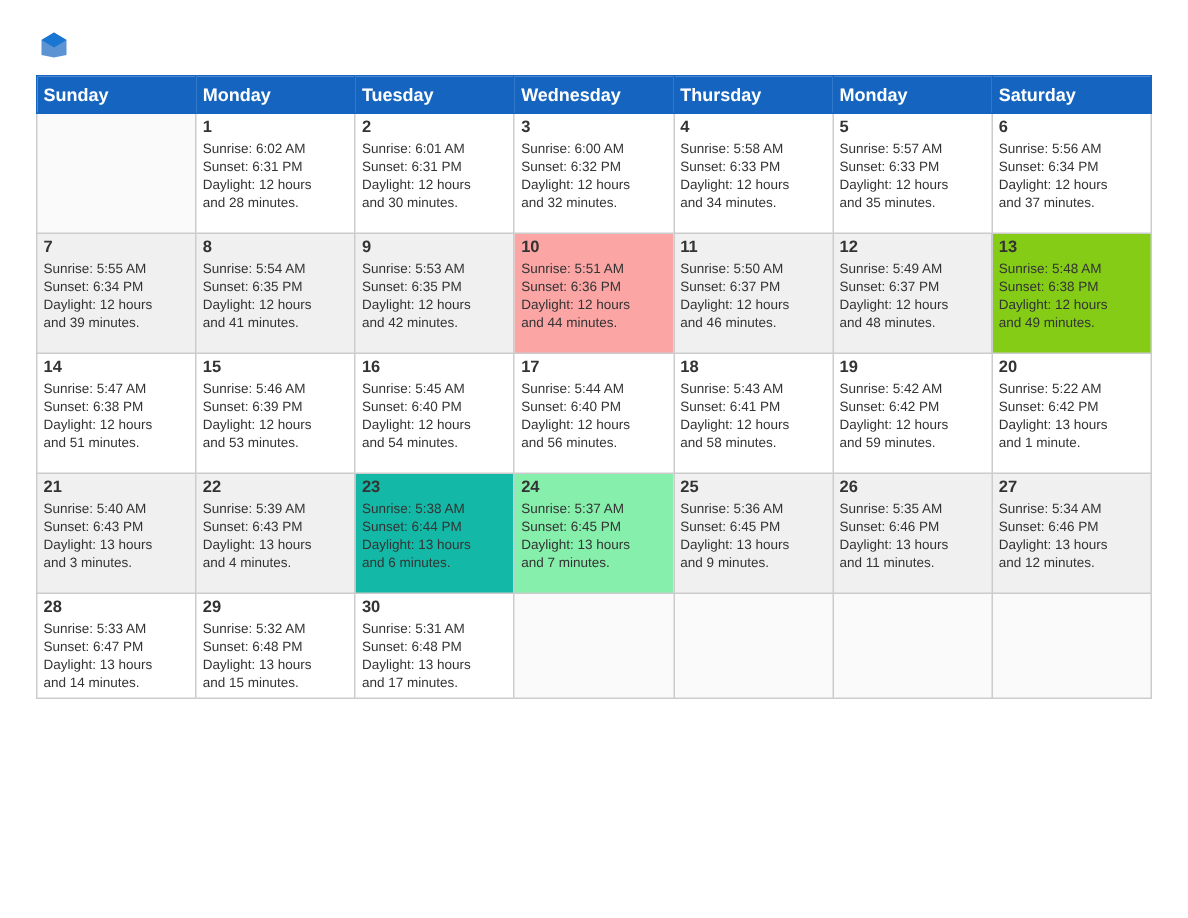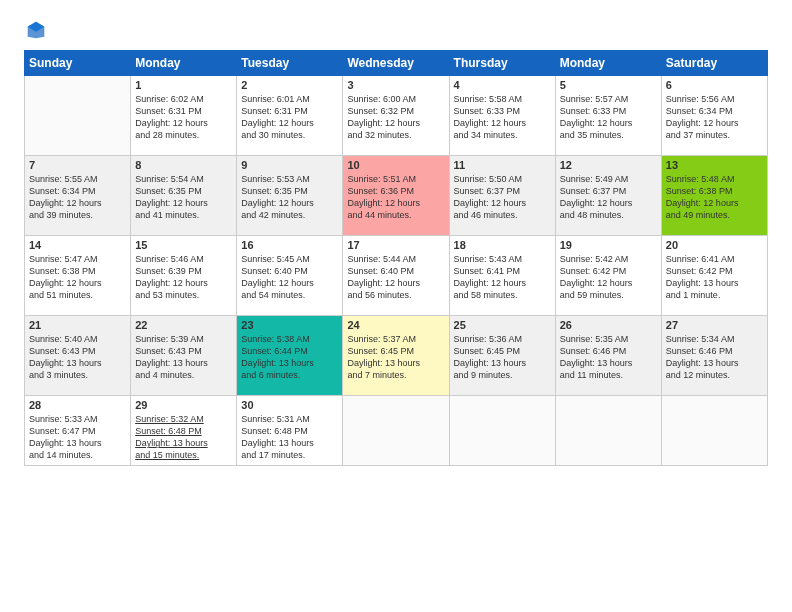--- a/index.html
+++ b/index.html
@@ -273,21 +273,21 @@
           </td>
           <td style="background: rgb(255, 255, 255);">
             <span class="day-number">19</span>
             <div class="cell-info" style="white-space: pre-line;">Sunrise: 5:42 AM
 Sunset: 6:42 PM
 Daylight: 12 hours
 and 59 minutes.</div>
           </td>
           <td style="background: rgb(255, 255, 255);">
             <span class="day-number">20</span>
-            <div class="cell-info" style="white-space: pre-line;">Sunrise: 6:41 AM
+            <div class="cell-info" style="white-space: pre-line;">Sunrise: 5:22 AM
 Sunset: 6:42 PM
 Daylight: 13 hours
 and 1 minute.</div>
           </td>
         </tr>
         <tr>
           <td style="background: rgb(240, 240, 240);">
             <span class="day-number">21</span>
             <div class="cell-info" style="white-space: pre-line;">Sunrise: 5:40 AM
 Sunset: 6:43 PM
@@ -301,21 +301,21 @@
 Daylight: 13 hours
 and 4 minutes.</div>
           </td>
           <td style="background: #14b8a6;">
             <span class="day-number">23</span>
             <div class="cell-info" style="white-space: pre-line;">Sunrise: 5:38 AM
 Sunset: 6:44 PM
 Daylight: 13 hours
 and 6 minutes.</div>
           </td>
-          <td style="background: #fef9c3;">
+          <td style="background: #86efac;">
             <span class="day-number">24</span>
             <div class="cell-info" style="white-space: pre-line;">Sunrise: 5:37 AM
 Sunset: 6:45 PM
 Daylight: 13 hours
 and 7 minutes.</div>
           </td>
           <td style="background: rgb(240, 240, 240);">
             <span class="day-number">25</span>
             <div class="cell-info" style="white-space: pre-line;">Sunrise: 5:36 AM
 Sunset: 6:45 PM
@@ -340,21 +340,21 @@
         <tr class="last-row">
           <td style="background: rgb(255, 255, 255);">
             <span class="day-number">28</span>
             <div class="cell-info" style="white-space: pre-line;">Sunrise: 5:33 AM
 Sunset: 6:47 PM
 Daylight: 13 hours
 and 14 minutes.</div>
           </td>
           <td style="background: rgb(255, 255, 255);">
             <span class="day-number">29</span>
-            <div class="cell-info" style="white-space: pre-line; text-decoration: underline;">Sunrise: 5:32 AM
+            <div class="cell-info" style="white-space: pre-line;">Sunrise: 5:32 AM
 Sunset: 6:48 PM
 Daylight: 13 hours
 and 15 minutes.</div>
           </td>
           <td style="background: rgb(255, 255, 255);">
             <span class="day-number">30</span>
             <div class="cell-info" style="white-space: pre-line;">Sunrise: 5:31 AM
 Sunset: 6:48 PM
 Daylight: 13 hours
 and 17 minutes.</div>

